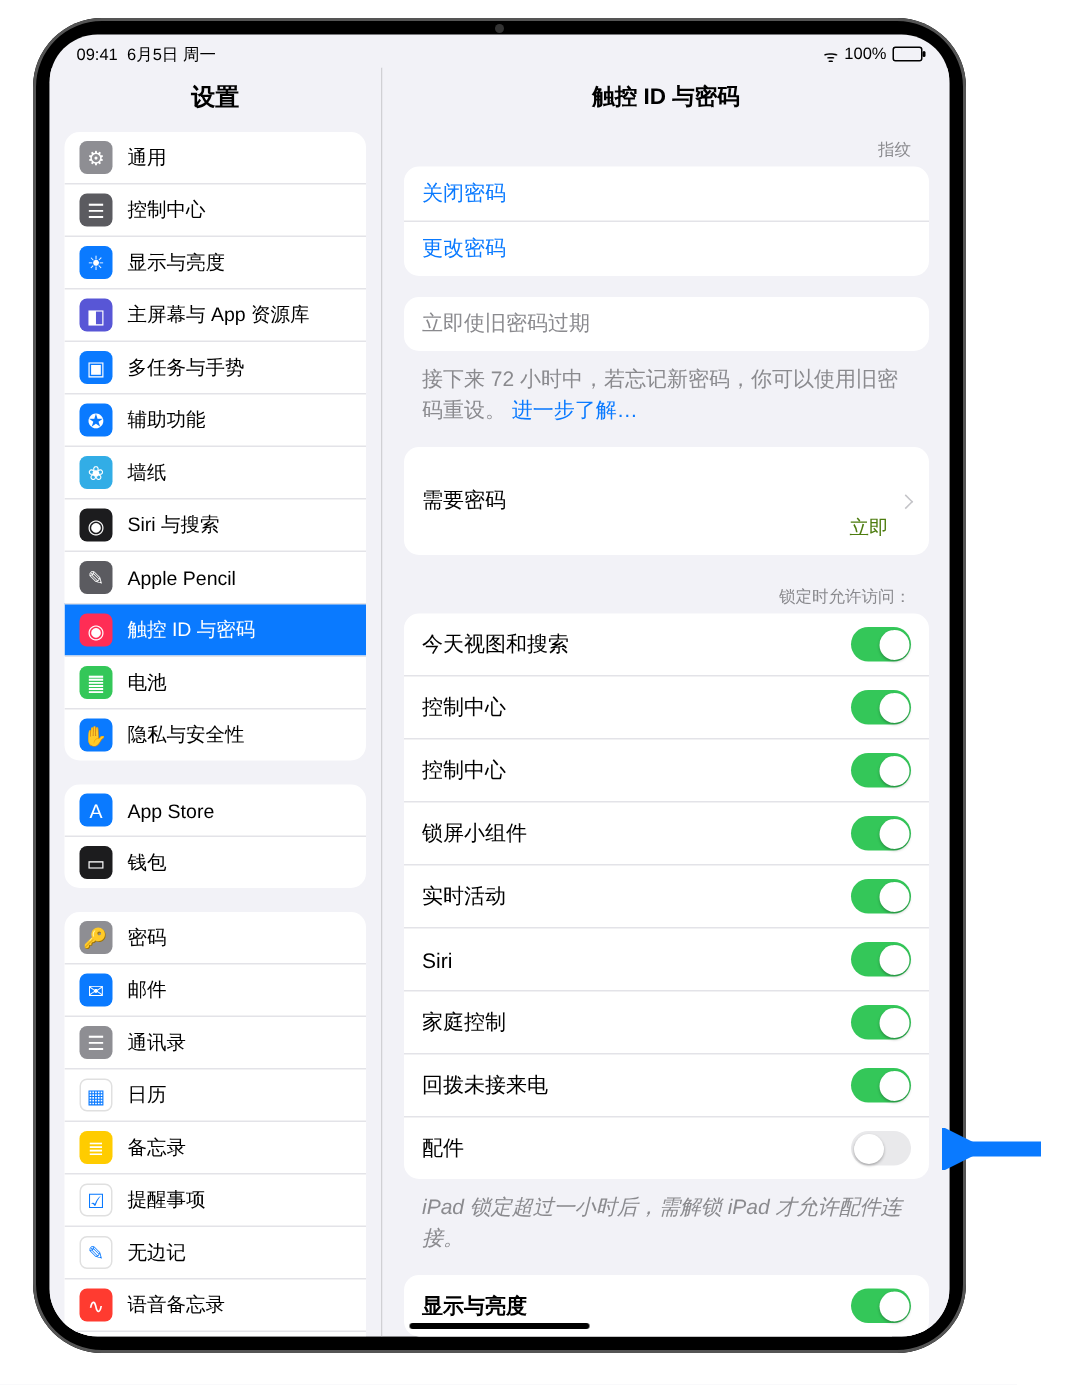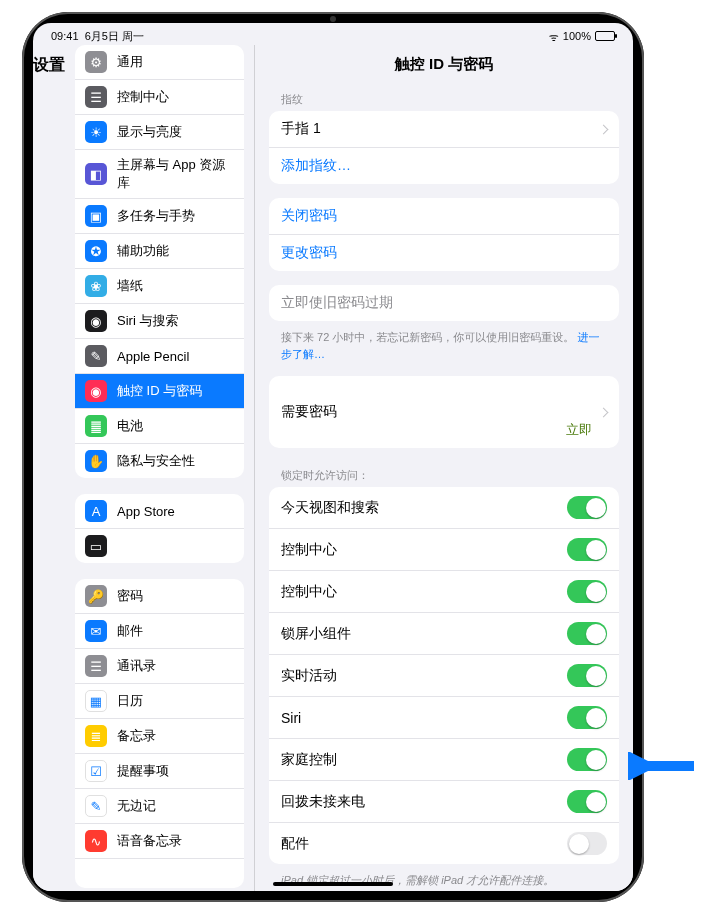--- a/index.html
+++ b/index.html
@@ -16,21 +16,21 @@
     width: 622px; height: 890px;
     background: #000;
     border-radius: 46px;
     box-shadow: 0 0 0 2px #555 inset;
   }
   .screen {
     position: absolute;
     left: 11px; top: 11px;
     right: 11px; bottom: 11px;
     background: #f2f2f7;
-    border-radius: 18px;
+    border-radius: 32px;
     overflow: hidden;
     display: flex;
     flex-direction: column;
   }
   .notch {
     position: absolute;
     top: 4px; left: 50%;
     transform: translateX(-50%);
     width: 6px; height: 6px;
     background: #333;
@@ -48,21 +48,21 @@
   }
   .status-right { display: flex; align-items: center; gap: 4px; }
   .battery { width: 20px; height: 10px; border:1px solid #000; border-radius:2px; position:relative; }
   .battery::after { content:""; position:absolute; right:-3px; top:2px; width:2px; height:4px; background:#000; border-radius:1px;}
   .battery-fill { background:#000; height:100%; width:100%; border-radius:1px;}
   .columns { flex:1; display:flex; overflow:hidden; }
   .sidebar {
     width: 222px;
     border-right: 1px solid #d0d0d4;
     background: #f2f2f7;
-    display:flex; flex-direction:row;
+    display:flex; flex-direction:column;
   }
   .sidebar-header {
     text-align:center;
     font-size: 16px;
     font-weight: 600;
     padding: 10px 0 12px;
   }
   .side-scroll { flex:1; overflow:hidden; padding: 0 10px 10px; }
   .group {
     background:#fff;
@@ -96,20 +96,21 @@
     display:flex; flex-direction:column;
   }
   .main-header {
     text-align:center; font-size: 15px; font-weight:600;
     padding: 10px 0 12px;
   }
   .main-scroll { flex:1; overflow-y:auto; padding: 0 14px 20px; }
   .section-header {
     font-size: 11px; color:#8a8a8e;
     padding: 6px 12px 4px;
+    text-align: right;
   }
   .mgroup {
     background:#fff; border-radius:10px; overflow:hidden;
     margin-bottom: 14px;
   }
   .mrow {
     display:flex; align-items:center; justify-content:space-between;
     padding: 9px 12px;
     font-size: 14px;
     border-top:0.5px solid #e3e3e8;
@@ -120,21 +121,21 @@
   .mrow.link .title { color:#0a7aff; }
   .mrow .value { color:#4d7c0f; font-size:13px;margin-top:36px; }
   .chevron {
     width: 7px; height: 7px;
     border-right: 1.5px solid #c4c4c8;
     border-top: 1.5px solid #c4c4c8;
     transform: rotate(45deg);
     margin-left: 8px;
   }
   .footer-note {
-    font-size: 11px; color:#8a8a8e;
+    font-size: 14px; color:#8a8a8e;
     padding: 4px 12px 0;
     line-height: 1.5;
   }
   .footer-note a { color:#0a7aff; text-decoration:none; }
   .toggle {
     width: 40px; height: 23px;
     border-radius: 12px;
     position:relative;
     flex-shrink:0;
   }
@@ -235,20 +236,21 @@
                 <span class="row-label">隐私与安全性</span>
               </div>
             </div>
             <div class="group">
               <div class="row">
                 <div class="icon ic-blue">A</div>
                 <span class="row-label">App Store</span>
               </div>
               <div class="row">
                 <div class="icon ic-black">▭</div>
+                <span class="row-label">钱包</span>
               </div>
             </div>
             <div class="group">
               <div class="row">
                 <div class="icon ic-gray">🔑</div>
                 <span class="row-label">密码</span>
               </div>
               <div class="row">
                 <div class="icon ic-blue">✉</div>
                 <span class="row-label">邮件</span>
@@ -279,29 +281,20 @@
               </div>
               <div class="row"></div>
             </div>
           </div>
       </div>
 
       <div class="main">
         <div class="main-header">触控 ID 与密码</div>
         <div class="main-scroll">
           <div class="section-header">指纹</div>
-          <div class="mgroup">
-            <div class="mrow">
-              <span class="title">手指 1</span>
-              <span class="chevron"></span>
-            </div>
-            <div class="mrow link">
-              <span class="title">添加指纹…</span>
-            </div>
-          </div>
 
           <div class="mgroup">
             <div class="mrow link">
               <span class="title">关闭密码</span>
             </div>
             <div class="mrow link">
               <span class="title">更改密码</span>
             </div>
           </div>
 

